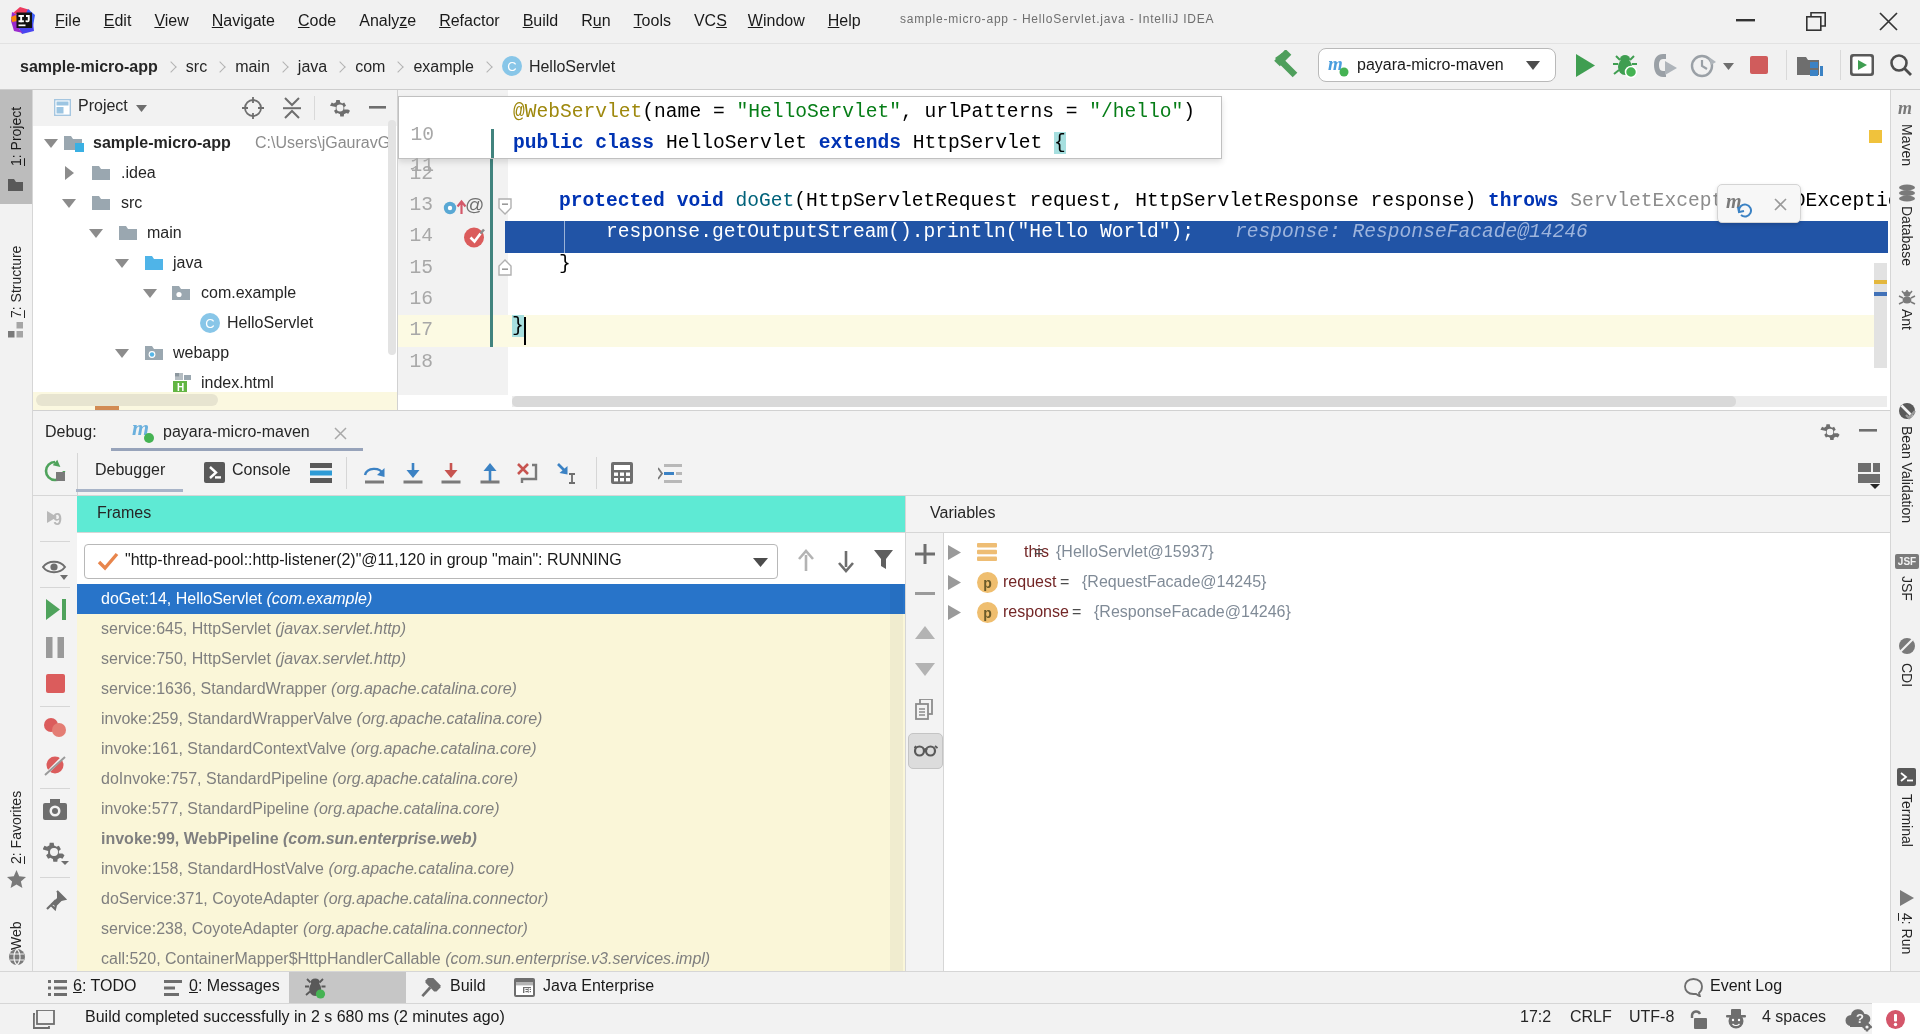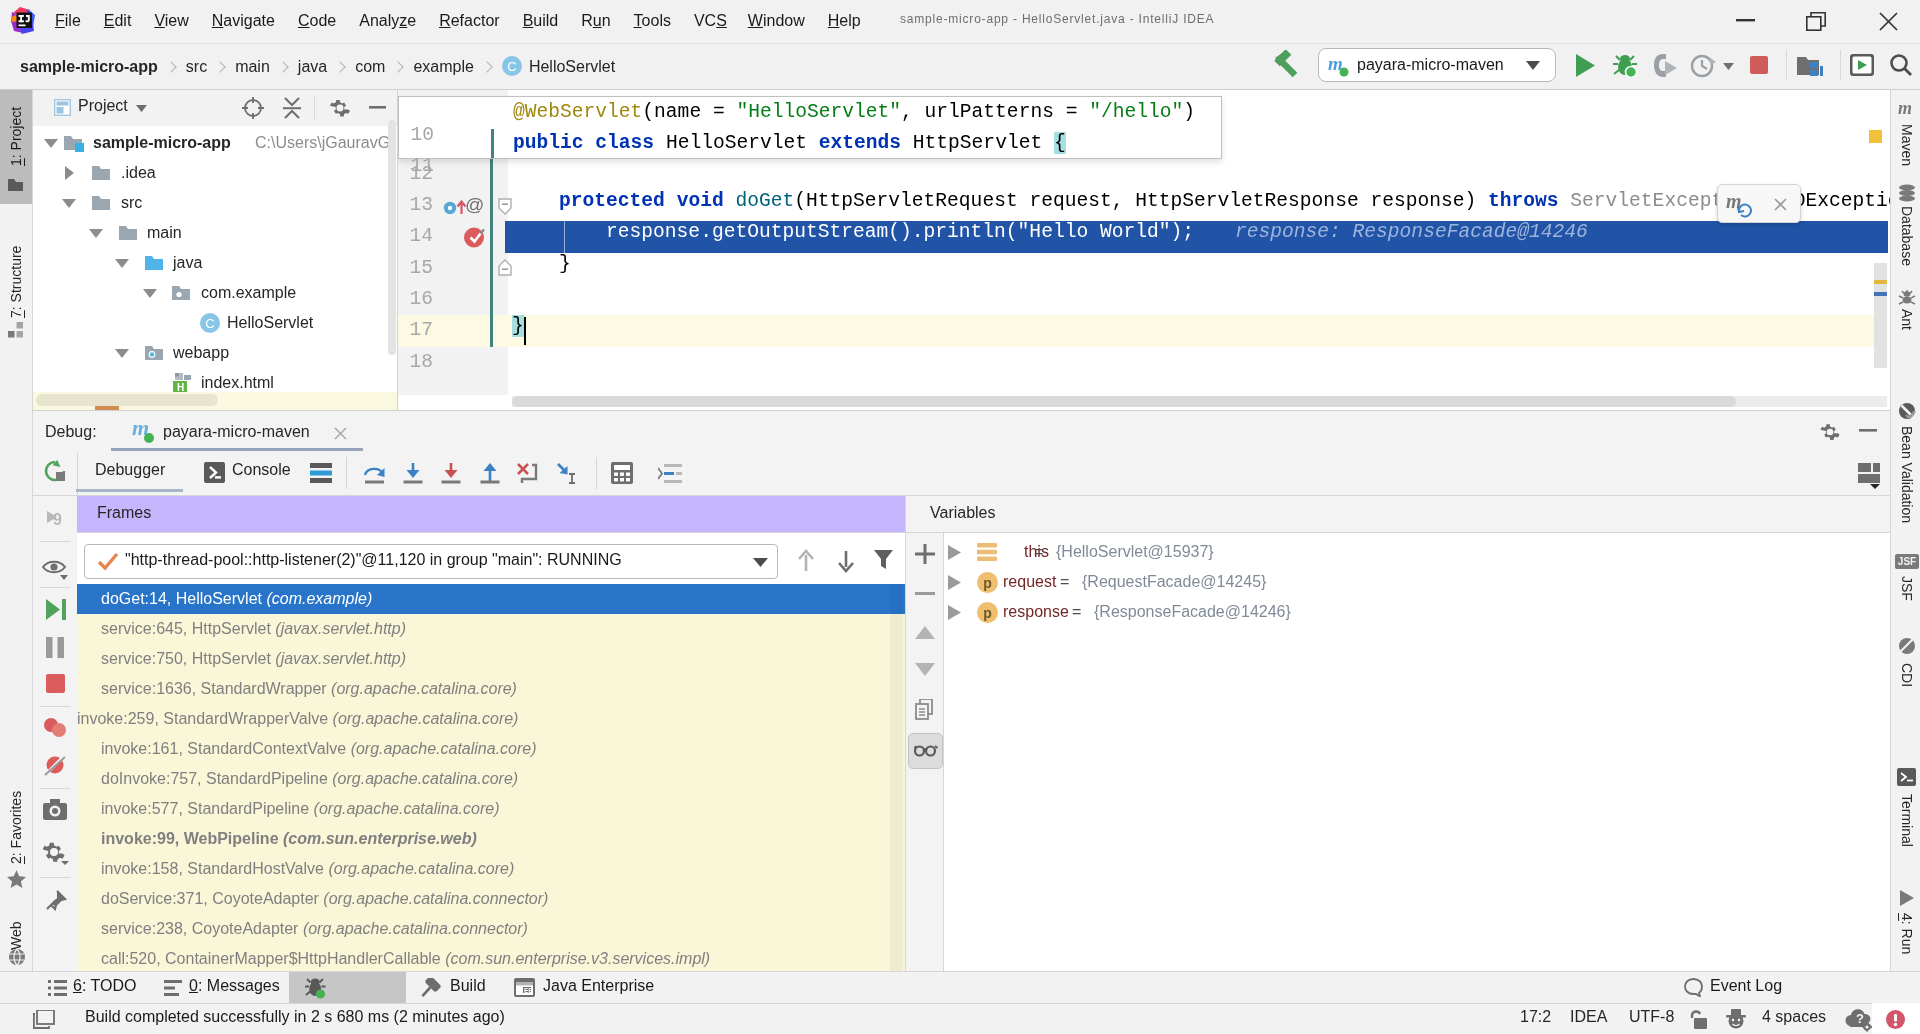--- a/index.html
+++ b/index.html
@@ -534,21 +534,21 @@
       <path fill="#6e6e6e" d="M11 7a4 4 0 1 0 0 8 4 4 0 0 0 0-8zm8.4 5.6l2.1 1.6-2 3.5-2.5-1a7.9 7.9 0 0 1-2.3 1.3l-.4 2.7h-4l-.4-2.7a7.9 7.9 0 0 1-2.3-1.3l-2.5 1-2-3.5 2.1-1.6a8 8 0 0 1 0-2.7L-0.5 8.3l2-3.5 2.5 1a7.9 7.9 0 0 1 2.3-1.3L6.7 1.8h4l.4 2.7a7.9 7.9 0 0 1 2.3 1.3l2.5-1 2 3.5-2.1 1.6a8 8 0 0 1 0 2.7z"></path>
       <circle cx="11" cy="11" r="3.4" fill="#f3f3f3"></circle>
       <path d="M 18 20 L 26 20 L 22 24 Z" fill="#6e6e6e"></path>
     </svg>
   <div class="abs" style="left:7px;top:466px;width:30px;height:1px;background:#d6d6d6;"></div>
   <svg class="abs" style="left:12px;top:478px;" width="22" height="22" viewBox="0 0 22 22">
     <path d="M 12 2 L 20 10 L 16 11 L 11 16 L 10 20 L 6 16 L 2 20 M 6 16 L 11 11" fill="none" stroke="#6e6e6e" stroke-width="2.2"></path>
     <path d="M 12 2 L 20 10 L 15 12 L 10 17 L 7 15 L 12 9 Z" fill="#6e6e6e"></path>
   </svg>
 
-  <div class="abs" style="left:44px;top:85px;width:828px;height:37px;background:#c4b5fd;border-bottom:1px solid #d6d6d6;">
+  <div class="abs" style="left:44px;top:85px;width:828px;height:37px;background:#5eead4;border-bottom:1px solid #d6d6d6;">
     <div class="abs" style="left:20px;top:8px;font-size:16px;color:#262626;">Frames</div>
   </div>
 
   <div class="abs" style="left:872px;top:85px;width:985px;height:37px;background:#f3f3f3;border-bottom:1px solid #d6d6d6;border-left:1px solid #d6d6d6;">
     <div class="abs" style="left:24px;top:8px;font-size:16px;color:#262626;">Variables</div>
   </div>
 
   <div class="abs" style="left:44px;top:122px;width:828px;height:439px;background:#fff;overflow:hidden;">
 
     <div class="abs" style="left:7px;top:11px;width:694px;height:35px;background:#fff;border:1px solid #b8b8b8;border-radius:4px;">
@@ -570,21 +570,21 @@
       </svg>
     <svg class="abs" style="left:797px;top:17px;" width="19" height="21" viewBox="0 0 19 21">
         <path d="M 0 0 L 19 0 L 12 9 L 12 19 L 7 16 L 7 9 Z" fill="#5f5f5f"></path>
       </svg>
 
     <div id="frames" class="abs" style="left:0;top:51px;width:828px;height:390px;background:#faf6d8;font-size:16px;color:#7f7f7f;">
       <div style="height:30px;line-height:30px;background:#2874c9;color:#fff;padding-left:24px;">doGet:14, HelloServlet <i>(com.example)</i></div>
       <div style="height:30px;line-height:30px;padding-left:24px;">service:645, HttpServlet <i>(javax.servlet.http)</i></div>
       <div style="height:30px;line-height:30px;padding-left:24px;">service:750, HttpServlet <i>(javax.servlet.http)</i></div>
       <div style="height:30px;line-height:30px;padding-left:24px;">service:1636, StandardWrapper <i>(org.apache.catalina.core)</i></div>
-      <div style="height:30px;line-height:30px;">invoke:259, StandardWrapperValve <i>(org.apache.catalina.core)</i></div>
+      <div style="height:30px;line-height:30px;padding-left:24px;">invoke:259, StandardWrapperValve <i>(org.apache.catalina.core)</i></div>
       <div style="height:30px;line-height:30px;padding-left:24px;">invoke:161, StandardContextValve <i>(org.apache.catalina.core)</i></div>
       <div style="height:30px;line-height:30px;padding-left:24px;">doInvoke:757, StandardPipeline <i>(org.apache.catalina.core)</i></div>
       <div style="height:30px;line-height:30px;padding-left:24px;">invoke:577, StandardPipeline <i>(org.apache.catalina.core)</i></div>
       <div style="height:30px;line-height:30px;padding-left:24px;font-weight:bold;">invoke:99, WebPipeline <i>(com.sun.enterprise.web)</i></div>
       <div style="height:30px;line-height:30px;padding-left:24px;">invoke:158, StandardHostValve <i>(org.apache.catalina.core)</i></div>
       <div style="height:30px;line-height:30px;padding-left:24px;">doService:371, CoyoteAdapter <i>(org.apache.catalina.connector)</i></div>
       <div style="height:30px;line-height:30px;padding-left:24px;">service:238, CoyoteAdapter <i>(org.apache.catalina.connector)</i></div>
       <div style="height:30px;line-height:30px;padding-left:24px;">call:520, ContainerMapper$HttpHandlerCallable <i>(com.sun.enterprise.v3.services.impl)</i></div>
       <div class="abs" style="left:813px;top:0;width:13px;height:390px;background:rgba(0,0,0,0.04);"></div>
     </div>
@@ -712,21 +712,21 @@
   <div class="abs" style="left:1710px;top:5px;font-size:16px;">Event Log</div>
 </div>
 
 <div class="abs" id="statusbar" style="left:0;top:1003px;width:1872px;height:31px;background:#f2f2f2;border-top:1px solid #d6d6d6;">
   <svg class="abs" style="left:33px;top:6px;" width="22" height="19" viewBox="0 0 22 19">
       <rect x="4" y="0" width="17" height="14" fill="none" stroke="#6e6e6e" stroke-width="1.8"></rect>
       <path d="M 2 4 L 0.9 4 L 0.9 18 L 16 18 L 16 16" fill="none" stroke="#6e6e6e" stroke-width="1.8"></path>
     </svg>
   <div class="abs" style="left:85px;top:4px;font-size:16px;color:#1a1a1a;">Build completed successfully in 2 s 680 ms (2 minutes ago)</div>
   <div class="abs" style="left:1520px;top:4px;font-size:16px;color:#262626;">17:2</div>
-  <div class="abs" style="left:1570px;top:4px;font-size:16px;color:#262626;">IDEA</div>
+  <div class="abs" style="left:1570px;top:4px;font-size:16px;color:#262626;">CRLF</div>
   <div class="abs" style="left:1629px;top:4px;font-size:16px;color:#262626;">UTF-8</div>
   <svg class="abs" style="left:1689px;top:6px;" width="18" height="19" viewBox="0 0 18 19">
       <rect x="5" y="8" width="13" height="11" rx="1" fill="#6e6e6e"></rect>
       <path d="M 3 8 L 3 5 A 4.2 4.2 0 0 1 11 4" fill="none" stroke="#6e6e6e" stroke-width="2.4"></path>
     </svg>
   <svg class="abs" style="left:1726px;top:5px;" width="20" height="20" viewBox="0 0 20 20">
       <circle cx="10" cy="12" r="7.5" fill="#6e6e6e"></circle>
       <rect x="0" y="6" width="20" height="2.4" rx="1" fill="#6e6e6e"></rect>
       <rect x="5" y="0" width="10" height="7" rx="1" fill="#6e6e6e"></rect>
       <circle cx="7" cy="11" r="1.2" fill="#fff"></circle>

